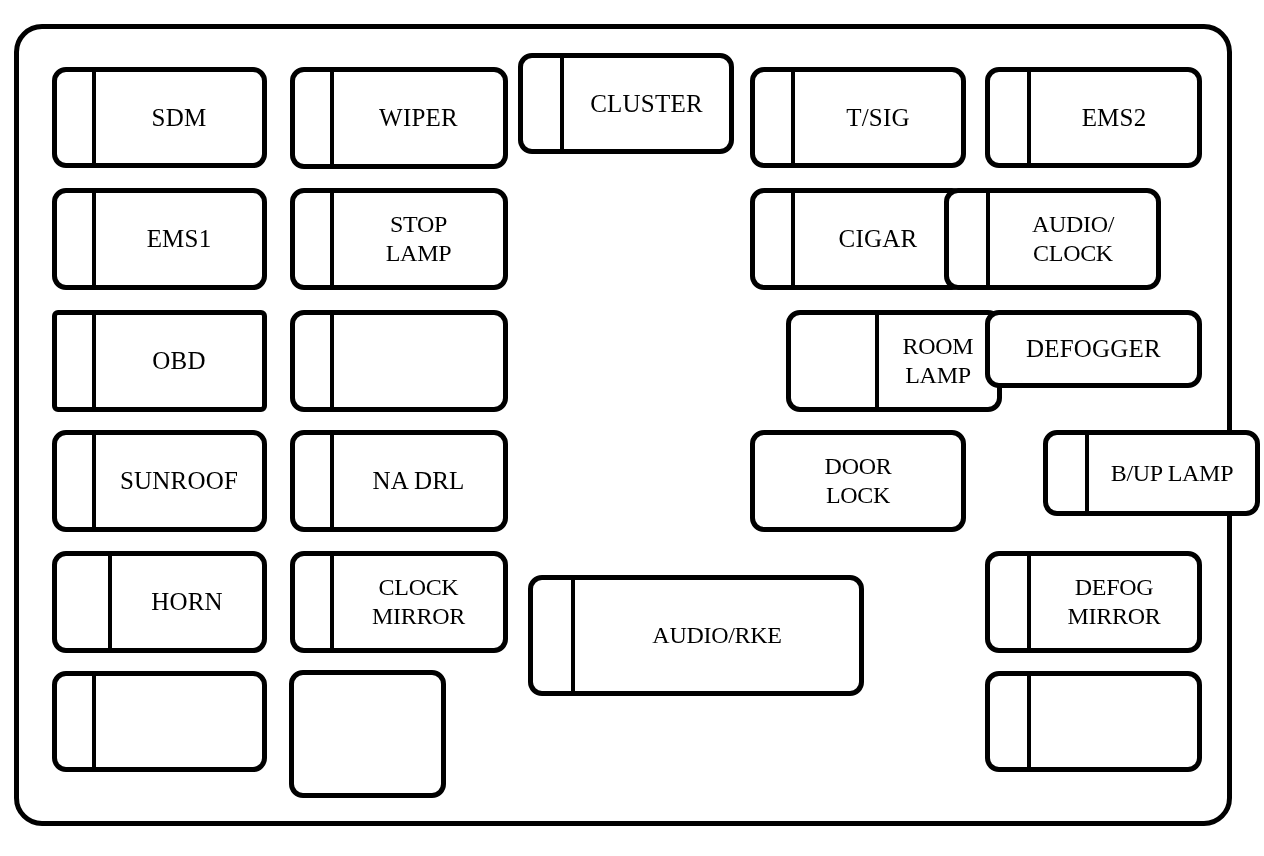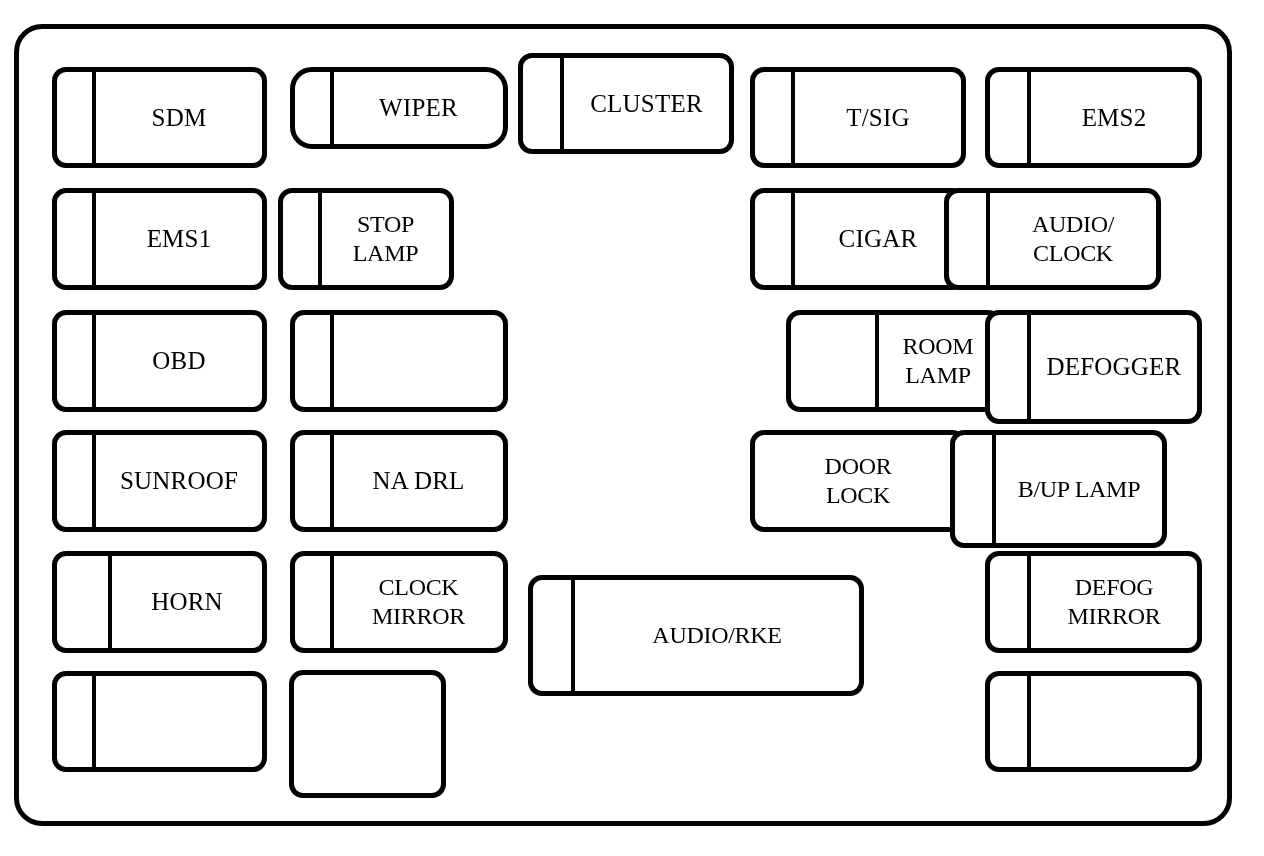--- a/index.html
+++ b/index.html
@@ -76,21 +76,21 @@
 
 <div id="fusebox-canvas">
   <div id="fuse-block-housing"></div>
   <div id="slot-layer">
       <div class="fuse-slot" style="left: 52px; top: 67px; width: 215px; height: 101px;">
         <div class="slot-tab" style="width: 39px;"></div>
         <div class="slot-face">
           <span class="slot-label">SDM</span>
         </div>
       </div>
-      <div class="fuse-slot" style="left: 290px; top: 67px; width: 218px; height: 82px; border-radius: 22px;">
+      <div class="fuse-slot" style="left: 290px; top: 67px; width: 218px; height: 102px;">
         <div class="slot-tab" style="width: 39px;"></div>
         <div class="slot-face">
           <span class="slot-label">WIPER</span>
         </div>
       </div>
       <div class="fuse-slot" style="left: 518px; top: 53px; width: 216px; height: 101px;">
         <div class="slot-tab" style="width: 41px;"></div>
         <div class="slot-face">
           <span class="slot-label">CLUSTER</span>
         </div>
@@ -106,60 +106,60 @@
         <div class="slot-face">
           <span class="slot-label">EMS2</span>
         </div>
       </div>
       <div class="fuse-slot" style="left: 52px; top: 188px; width: 215px; height: 102px;">
         <div class="slot-tab" style="width: 39px;"></div>
         <div class="slot-face">
           <span class="slot-label">EMS1</span>
         </div>
       </div>
-      <div class="fuse-slot" style="left: 278px; top: 188px; width: 176px; height: 102px; justify-content: center;">
+      <div class="fuse-slot" style="left: 290px; top: 188px; width: 218px; height: 102px; justify-content: center;">
         <div class="slot-tab" style="width: 39px;"></div>
         <div class="slot-face">
           <span class="slot-label two-line tight">STOP
 LAMP</span>
         </div>
       </div>
       <div class="fuse-slot" style="left: 750px; top: 188px; width: 216px; height: 102px;">
         <div class="slot-tab" style="width: 40px;"></div>
         <div class="slot-face">
           <span class="slot-label">CIGAR</span>
         </div>
       </div>
       <div class="fuse-slot" style="left: 944px; top: 188px; width: 217px; height: 102px;">
         <div class="slot-tab" style="width: 41px;"></div>
         <div class="slot-face">
           <span class="slot-label two-line tight">AUDIO/
 CLOCK</span>
         </div>
       </div>
-      <div class="fuse-slot" style="left: 52px; top: 310px; width: 215px; height: 102px;">
+      <div class="fuse-slot" style="left: 52px; top: 310px; width: 215px; height: 102px; border-radius: 6px;">
         <div class="slot-tab" style="width: 39px;"></div>
         <div class="slot-face">
           <span class="slot-label">OBD</span>
         </div>
       </div>
       <div class="fuse-slot" style="left: 290px; top: 310px; width: 218px; height: 102px;">
         <div class="slot-tab" style="width: 39px;"></div>
         <div class="slot-face">
           <span class="slot-label"></span>
         </div>
       </div>
       <div class="fuse-slot" style="left: 786px; top: 310px; width: 216px; height: 102px; padding-left: 48px;">
         <div class="slot-tab" style="width: 40px;"></div>
         <div class="slot-face">
           <span class="slot-label two-line tight">ROOM
 LAMP</span>
         </div>
       </div>
-      <div class="fuse-slot" style="left: 985px; top: 310px; width: 217px; height: 114px;">
+      <div class="fuse-slot" style="left: 985px; top: 310px; width: 217px; height: 78px; flex-direction: column;">
         <div class="slot-tab" style="width: 41px;"></div>
         <div class="slot-face">
           <span class="slot-label">DEFOGGER</span>
         </div>
       </div>
       <div class="fuse-slot" style="left: 52px; top: 430px; width: 215px; height: 102px;">
         <div class="slot-tab" style="width: 39px;"></div>
         <div class="slot-face">
           <span class="slot-label">SUNROOF</span>
         </div>
@@ -170,21 +170,21 @@
           <span class="slot-label">NA DRL</span>
         </div>
       </div>
       <div class="fuse-slot" style="left: 750px; top: 430px; width: 216px; height: 102px; flex-direction: column;">
         <div class="slot-tab" style="width: 40px;"></div>
         <div class="slot-face">
           <span class="slot-label two-line tight">DOOR
 LOCK</span>
         </div>
       </div>
-      <div class="fuse-slot" style="left: 950px; top: 430px; width: 217px; height: 118px;">
+      <div class="fuse-slot" style="left: 1043px; top: 430px; width: 217px; height: 86px;">
         <div class="slot-tab" style="width: 41px;"></div>
         <div class="slot-face">
           <span class="slot-label tight">B/UP LAMP</span>
         </div>
       </div>
       <div class="fuse-slot" style="left: 52px; top: 551px; width: 215px; height: 102px; padding-left: 16px;">
         <div class="slot-tab" style="width: 39px;"></div>
         <div class="slot-face">
           <span class="slot-label">HORN</span>
         </div>

